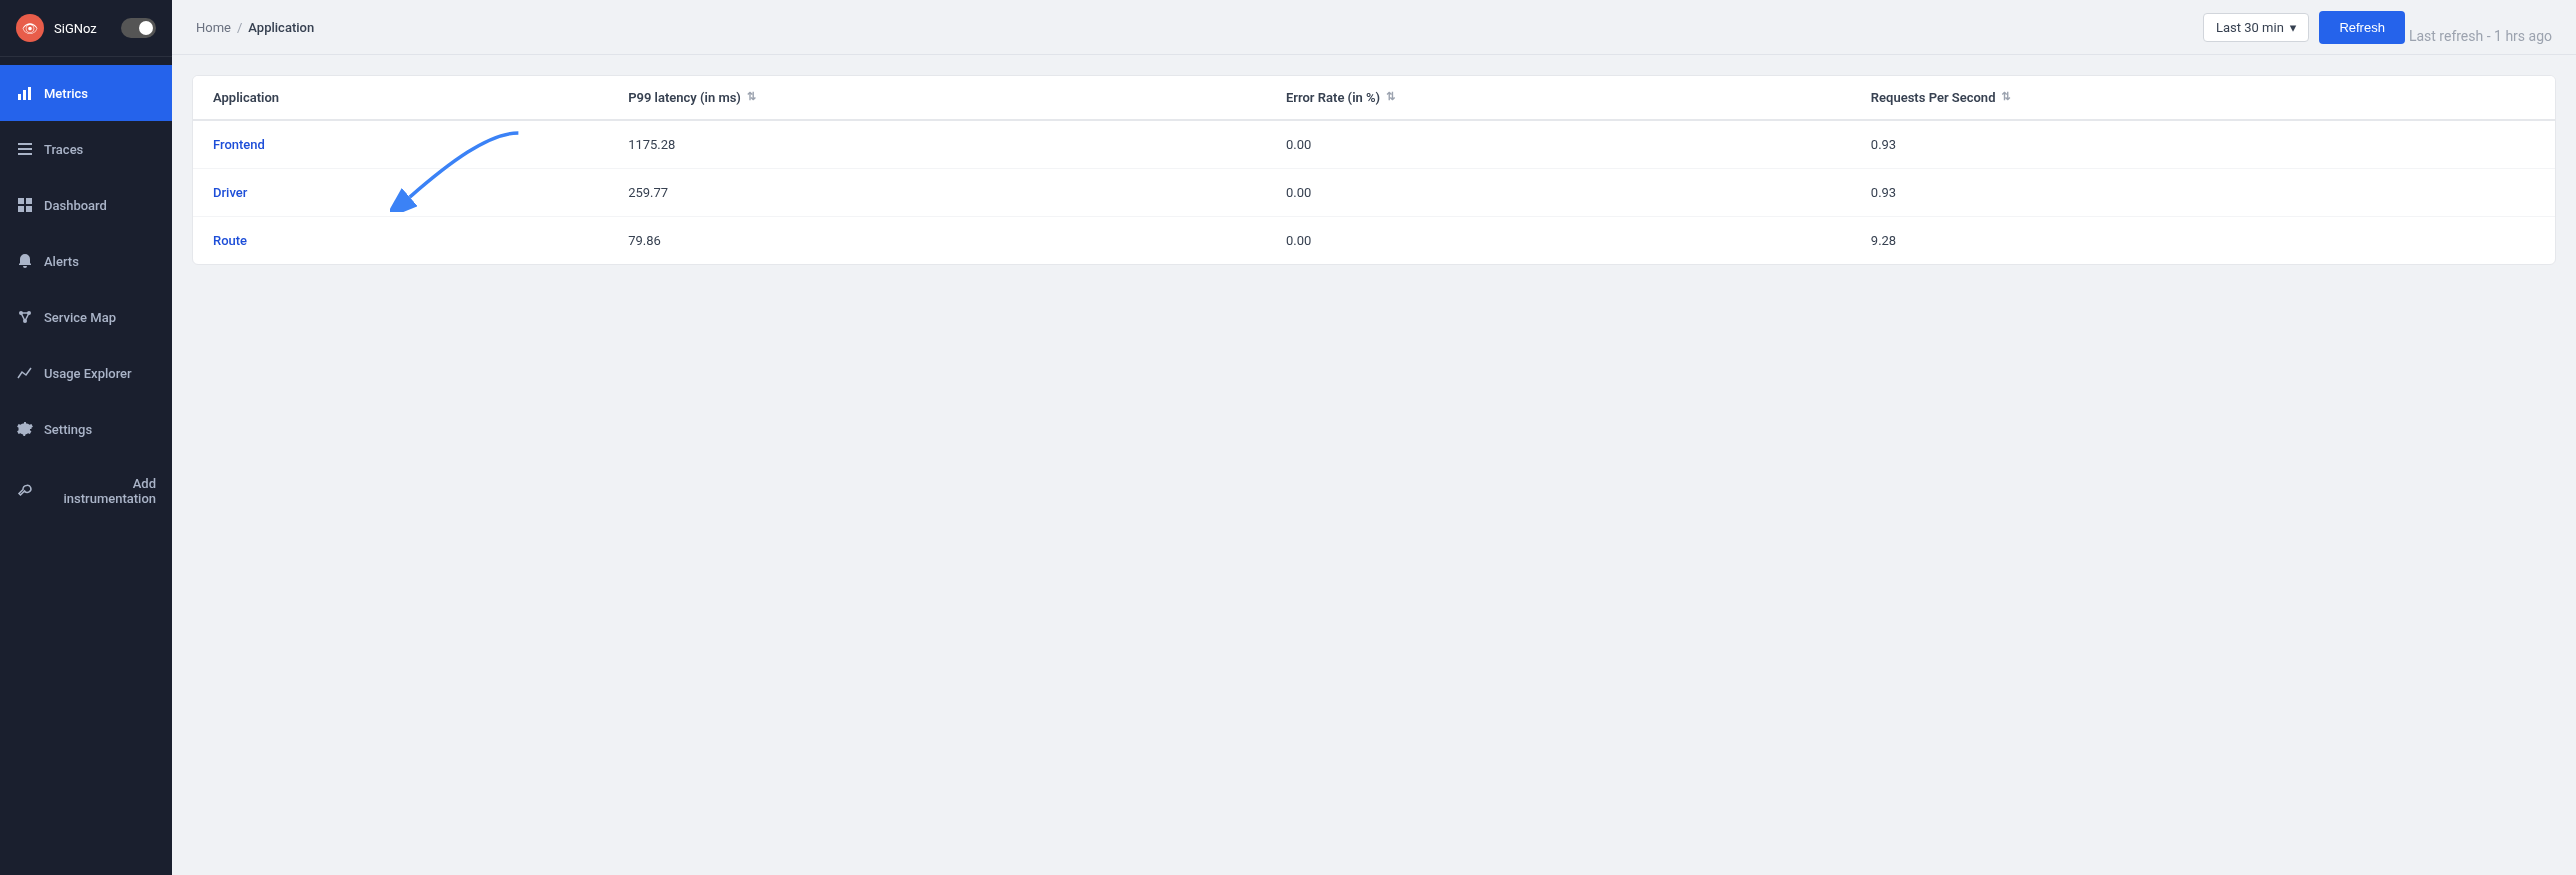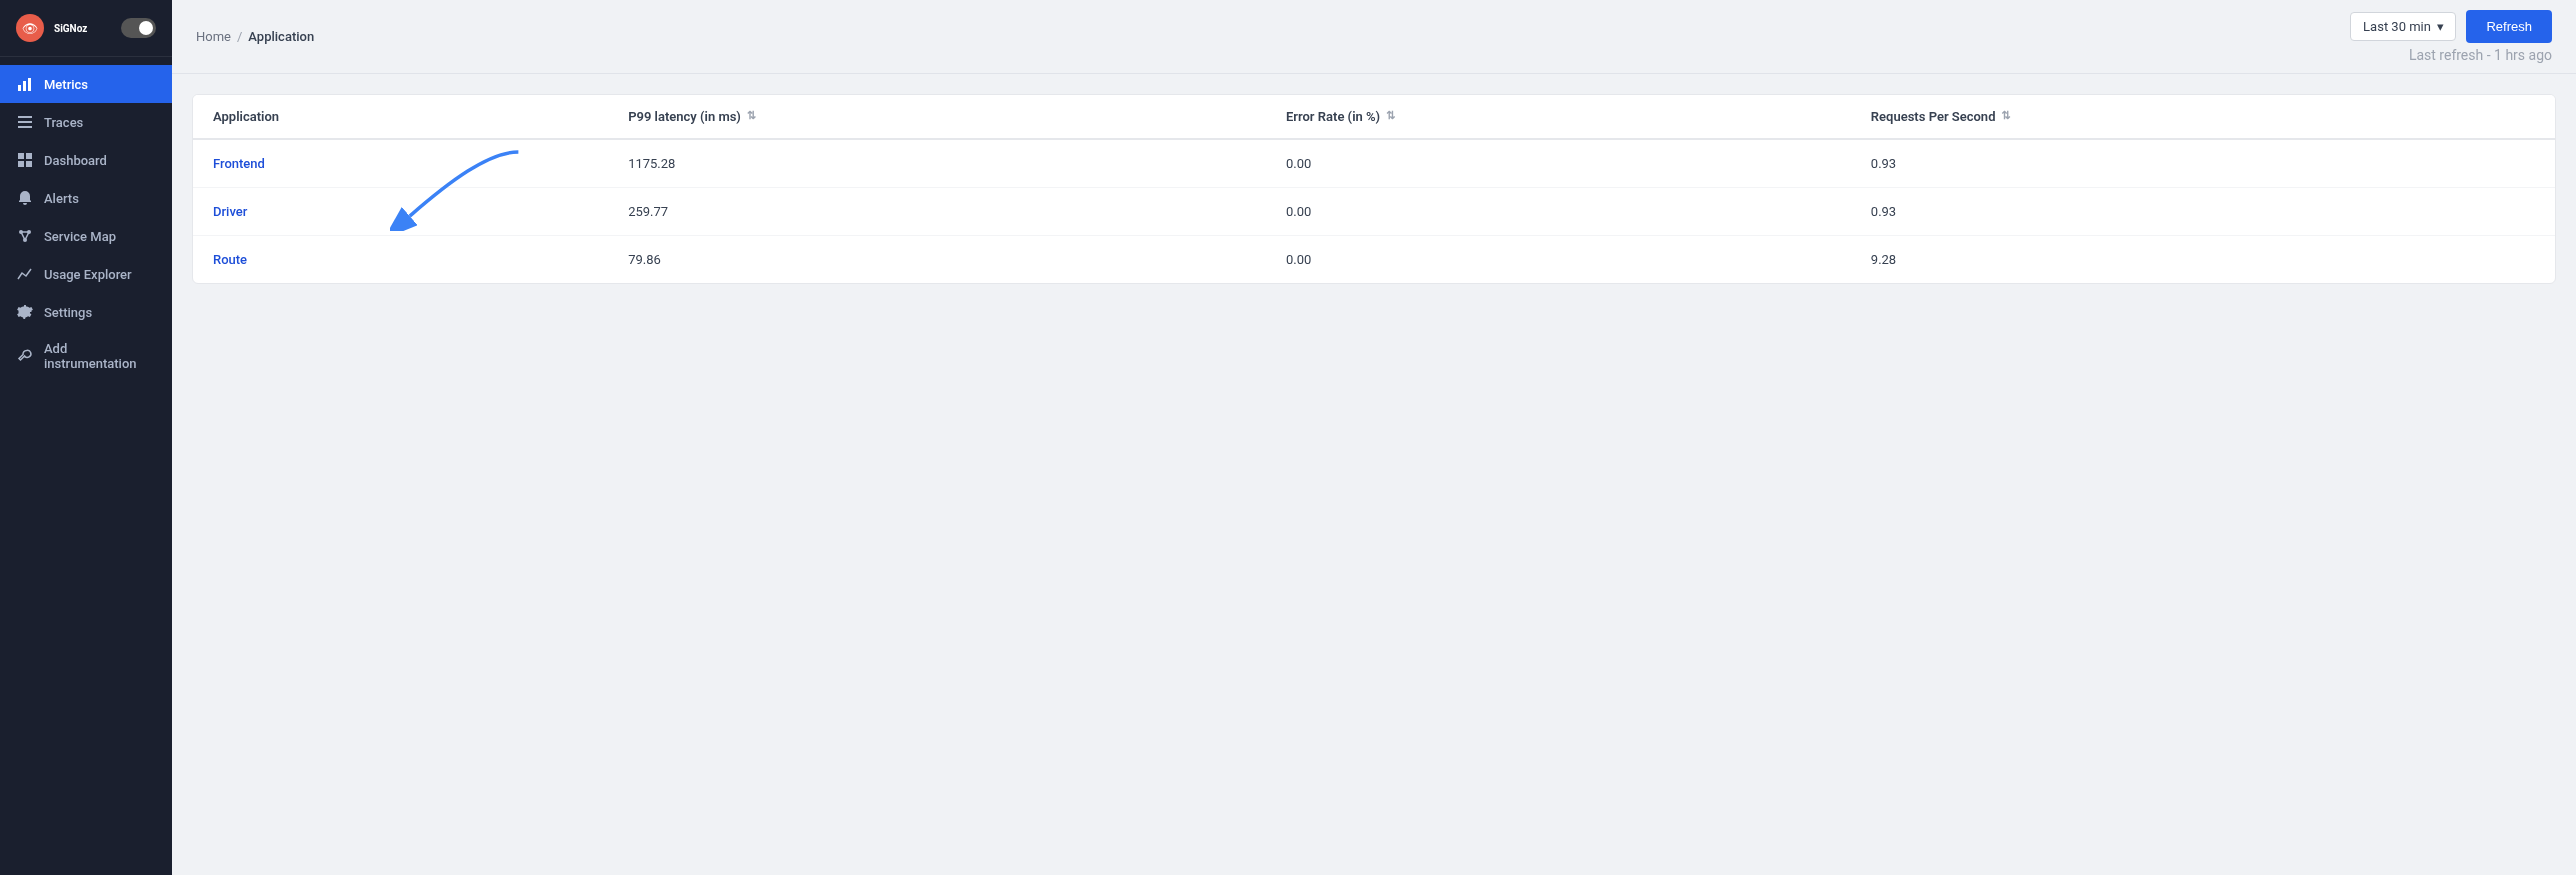--- a/index.html
+++ b/index.html
@@ -25,22 +25,22 @@
       width: 28px;
       height: 28px;
       border-radius: 50%;
       background: #e85d4a;
       display: flex;
       align-items: center;
       justify-content: center;
       font-size: 13px;
     }
     .sidebar-brand {
-      font-size: 10px;
-      font-weight: 700;
+      font-size: 13px;
+      font-weight: 400;
       color: #fff;
     }
     .sidebar-toggle {
       margin-left: auto;
       width: 35px;
       height: 20px;
       background: #555;
       border-radius: 10px;
       position: relative;
       cursor: pointer;
@@ -56,26 +56,27 @@
       border-radius: 50%;
     }
     .sidebar-nav {
       padding: 8px 0;
       flex: 1;
     }
     .nav-item {
       display: flex;
       align-items: center;
       gap: 10px;
-      padding: 10px 16px;
+      padding: 19px 16px;
       cursor: pointer;
       color: #aab4c8;
       font-size: 13px;
       font-weight: 500;
       transition: background 0.15s;
+      text-align: right;
     }
     .nav-item.active {
       background: #2563eb;
       color: #fff;
       border-radius: 0;
     }
     .nav-icon {
       width: 18px;
       height: 18px;
       flex-shrink: 0;
@@ -104,21 +105,21 @@
       font-size: 13px;
       color: #6b7280;
       display: flex;
       align-items: center;
       gap: 6px;
     }
     .breadcrumb-sep { color: #9ca3af; }
     .breadcrumb-current { color: #374151; font-weight: 500; }
     .topbar-right {
       display: flex;
-      flex-direction: column;
+      flex-direction: row;
       align-items: flex-end;
       gap: 4px;
     }
     .topbar-controls {
       display: flex;
       align-items: center;
       gap: 10px;
     }
     .time-selector {
       border: 1px solid #d1d5db;

